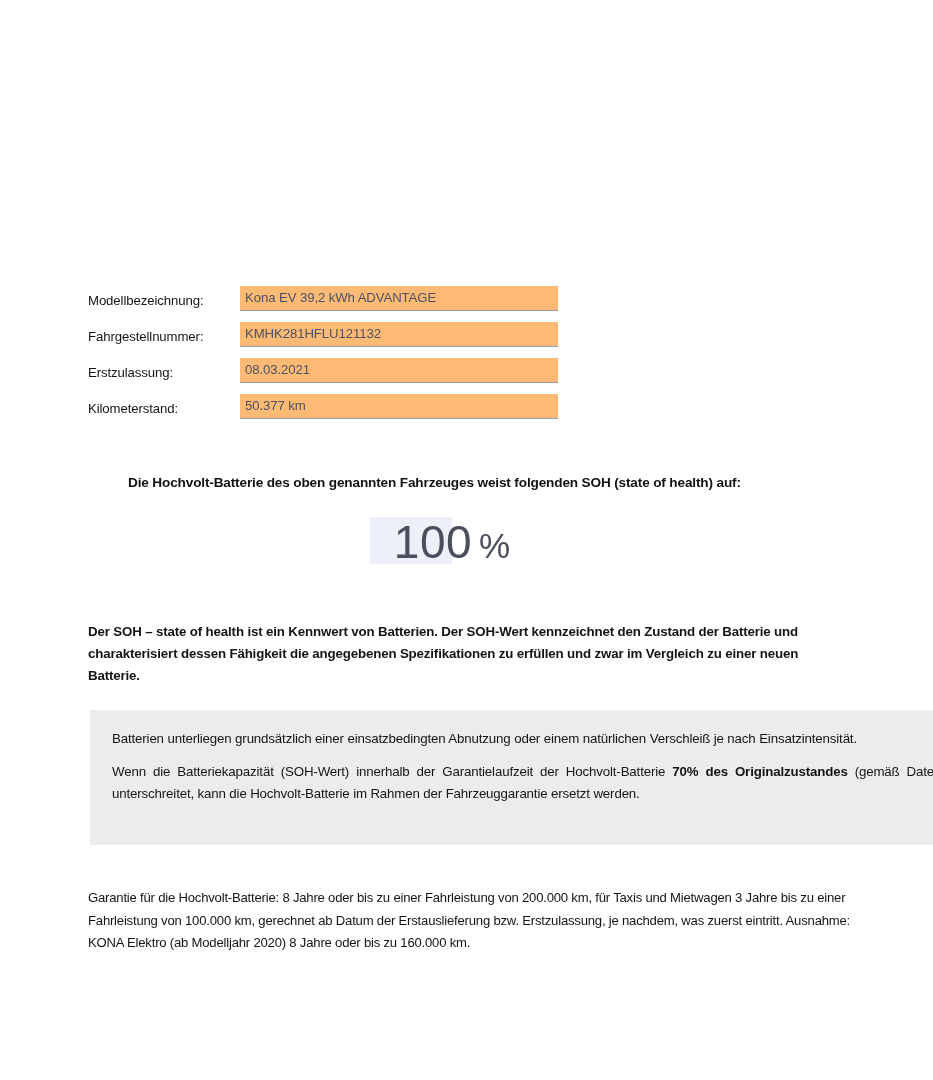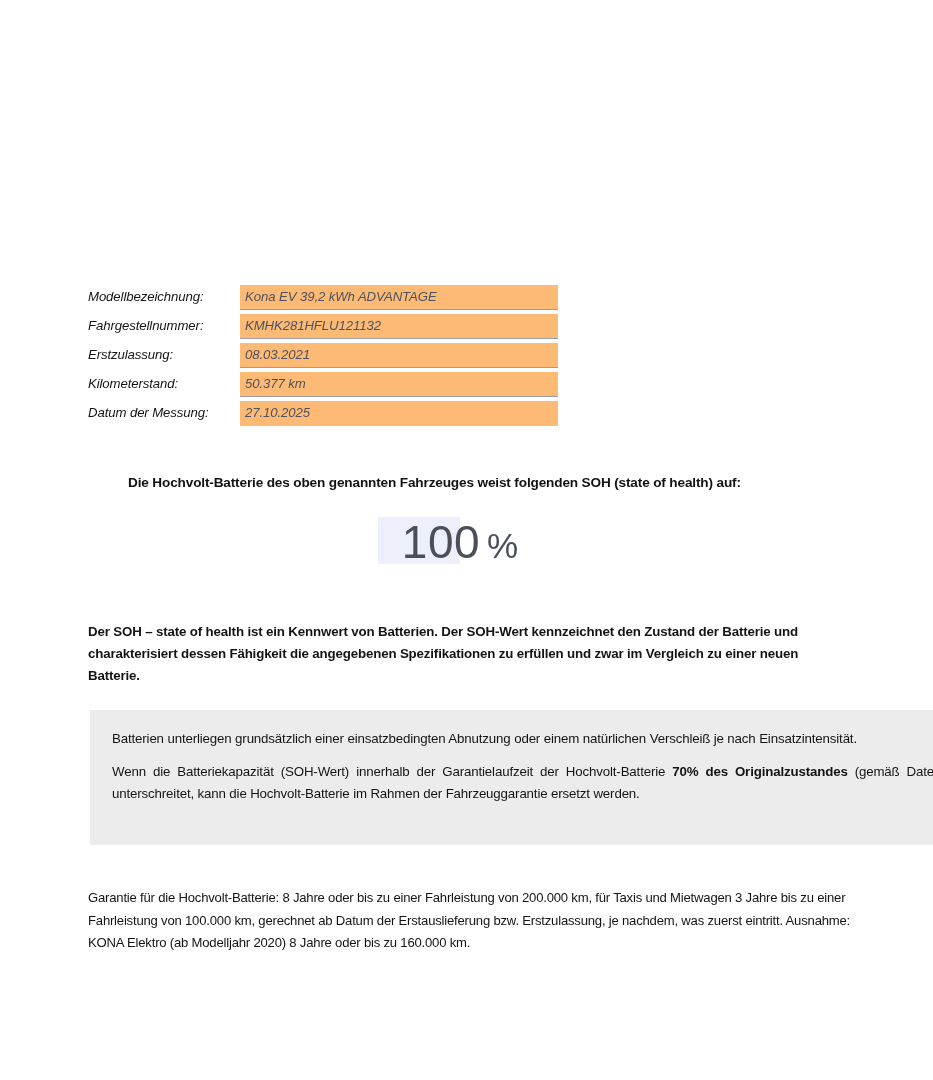--- a/index.html
+++ b/index.html
@@ -25,24 +25,23 @@
 
   
   .form-block {
     position: absolute;
     left: 88px;
     top: 283px;
     width: 470px;
   }
   .form-row {
     display: flex;
-    align-items: center;
+    align-items: flex-end;
     height: 28px;
-    margin-bottom: 1px;
-    font-style: italic;
+    margin-bottom: 8px;
   }
   .form-label {
     width: 152px;
     flex: 0 0 152px;
     font-size: 13.2px;
     color: #141414;
     line-height: 20px;
     letter-spacing: -0.1px;
     white-space: nowrap;
   }
@@ -77,21 +76,21 @@
     font-weight: bold;
     color: #121212;
     letter-spacing: -0.15px;
     line-height: 18px;
     padding-left: 40px;
   }
 
   
   .soh-value-wrap {
     position: absolute;
-    left: 80px;
+    left: 72px;
     top: 513px;
     width: 760px;
     height: 58px;
     display: flex;
     align-items: flex-start;
     justify-content: center;
   }
   .soh-value-inner {
     position: relative;
     display: flex;
@@ -204,26 +203,20 @@
       </div>
     </div>
 
     <div class="form-row">
       <div class="form-label">Kilometerstand:</div>
       <div class="form-field">
         <span class="form-field-value">50.377 km</span>
       </div>
     </div>
 
-    <div class="form-row last">
-      <div class="form-label">Datum der Messung:</div>
-      <div class="form-field">
-        <span class="form-field-value">27.10.2025</span>
-      </div>
-    </div>
 
   </div>
 
   <div class="soh-headline">Die Hochvolt-Batterie des oben genannten Fahrzeuges weist folgenden SOH (state of health) auf:</div>
 
   <div class="soh-value-wrap">
     <div class="soh-value-inner">
       <div class="soh-highlight"></div>
       <span class="soh-number">100</span>
       <span class="soh-percent">%</span>

